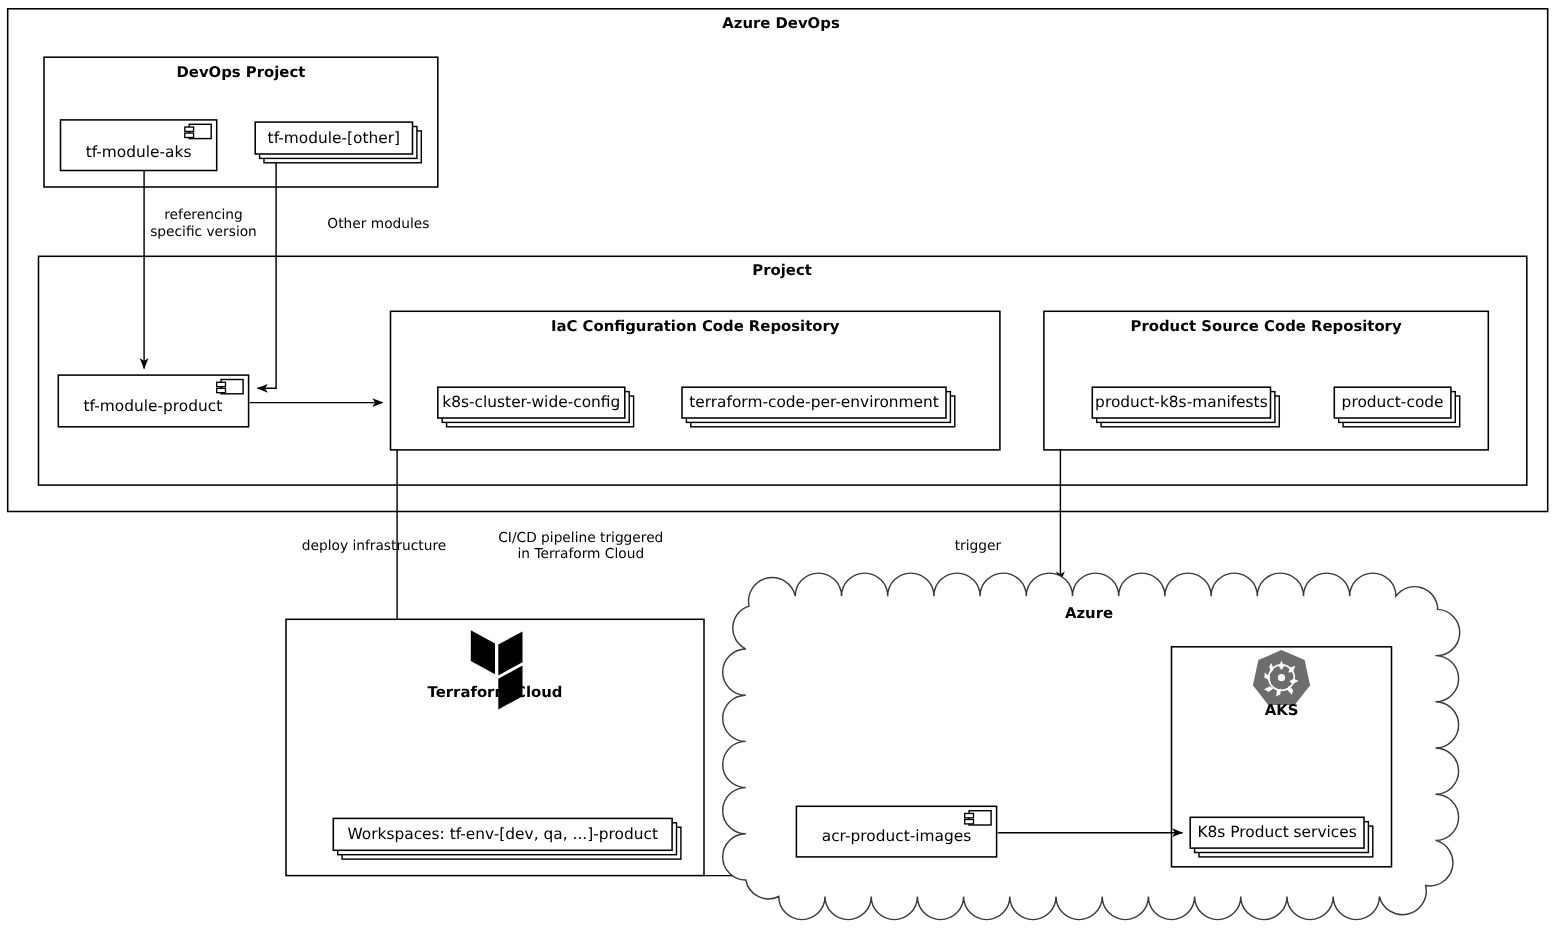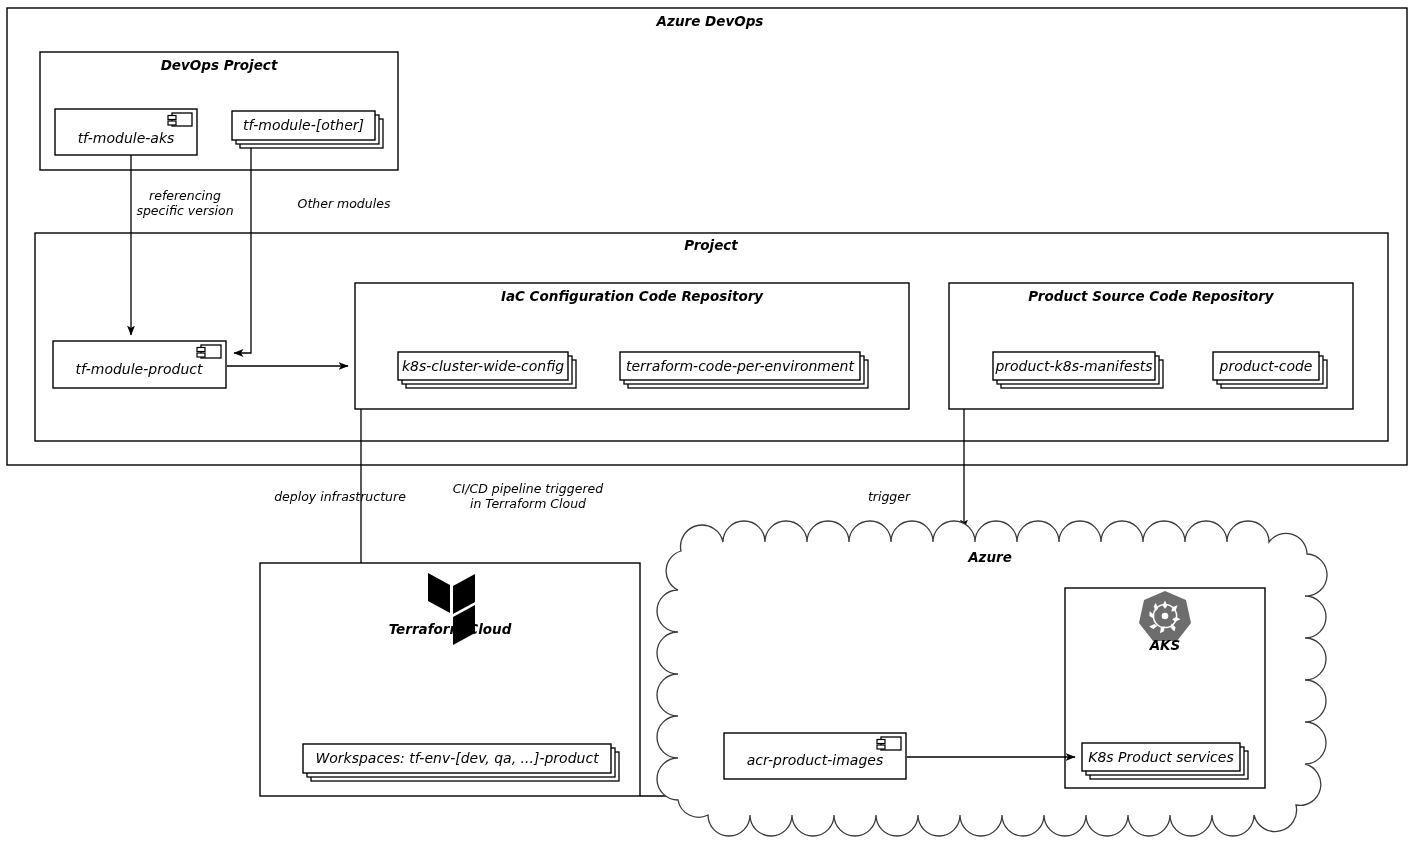--- a/index.html
+++ b/index.html
@@ -9,21 +9,20 @@
   }
   body {
     font-family: "DejaVu Sans", sans-serif;
   }
   #diagram-root {
     position: relative;
     width: 1414px;
     height: 850px;
     background: #ffffff;
     overflow: hidden;
-    font-style: italic;
   }
   svg#diagram {
     display: block;
     width: 1414px;
     height: 850px;
   }
   .frame {
     fill: #ffffff;
     stroke: #000000;
     stroke-width: 1.4;

